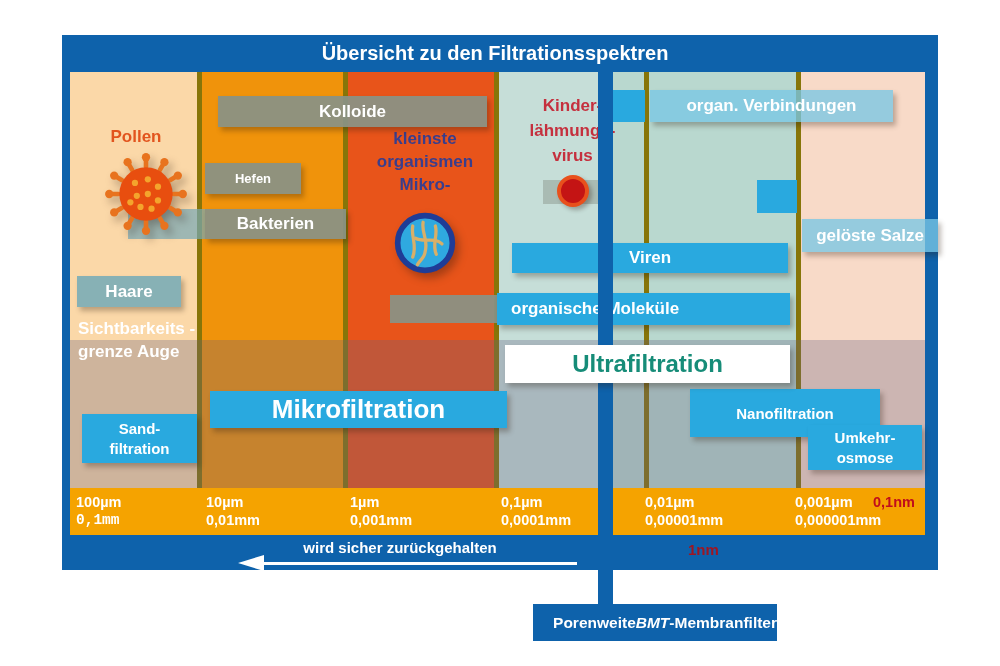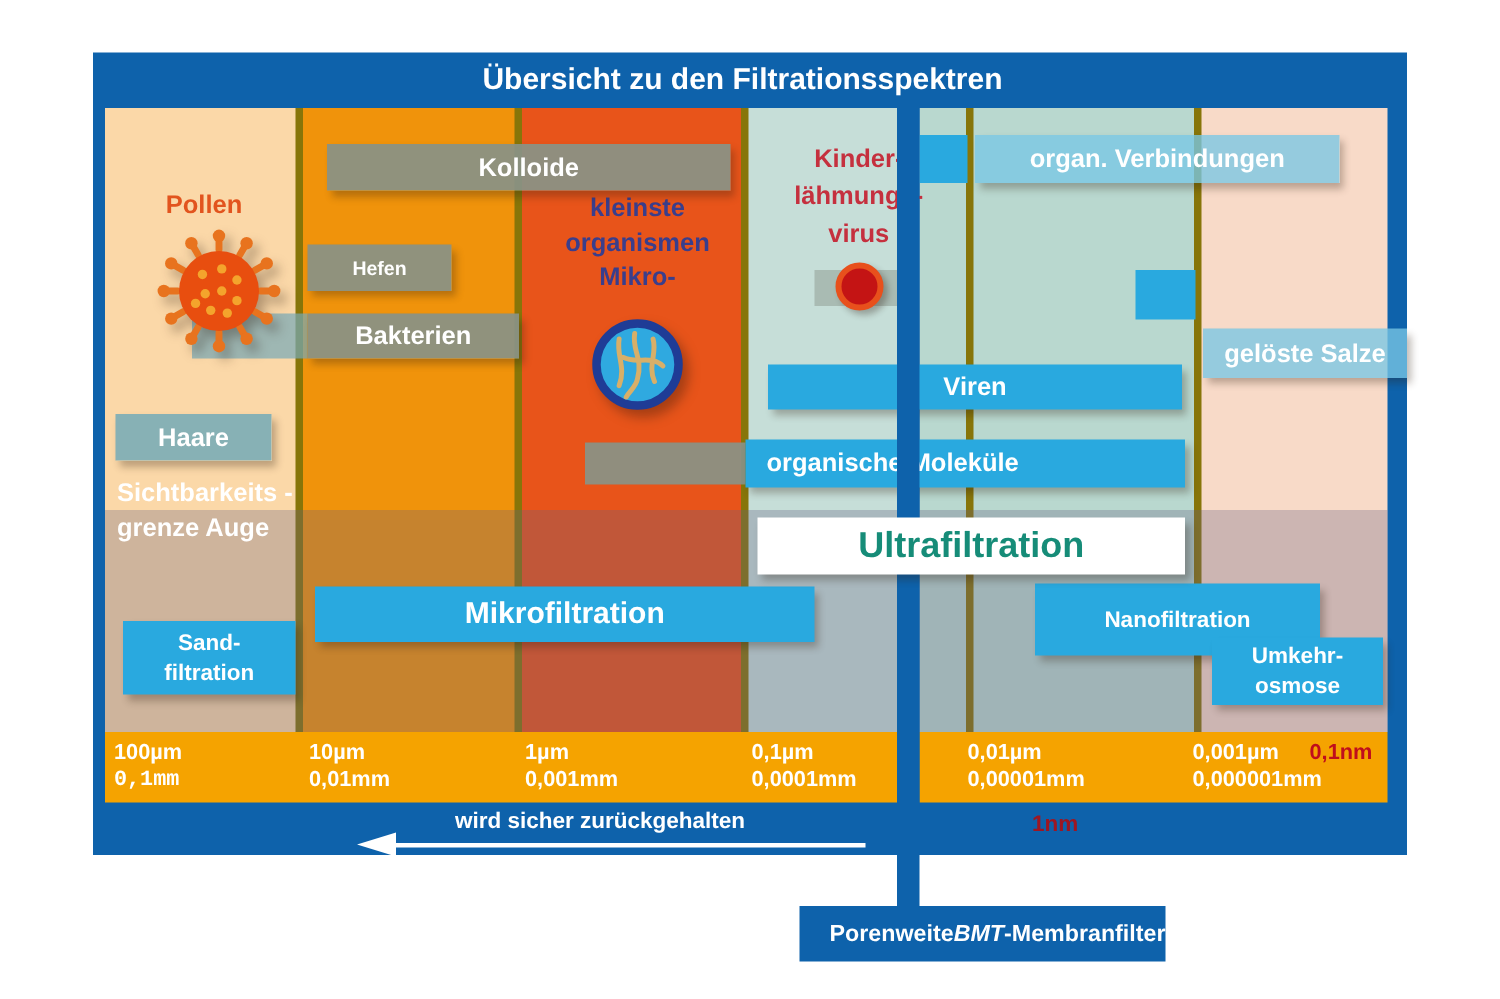--- a/index.html
+++ b/index.html
@@ -138,21 +138,21 @@
   </svg>
 
   <div class="abs icon" style="left:557px;top:175px;width:24px;height:24px;border-radius:50%;
        background:#C41414;border:4px solid #E8501C;box-sizing:content-box;
        box-shadow:3px 3px 4px rgba(40,20,10,0.3);"></div>
 
   <div class="abs box sh" style="left:82px;top:414px;width:115px;height:49px;font-size:15px;line-height:20px;">
     <span>Sand-</span>
     <span>filtration</span>
   </div>
-  <div class="abs box sh" style="left:210px;top:391px;width:333px;height:37px;font-size:20px;">Mikrofiltration</div>
+  <div class="abs box sh" style="left:210px;top:391px;width:297px;height:37px;font-size:26px;">Mikrofiltration</div>
   <div class="abs box sh" style="left:505px;top:345px;width:285px;height:38px;font-size:24px;background:#ffffff;color:#168C78;z-index:7;">Ultrafiltration</div>
   <div class="abs box sh" style="left:690px;top:389px;width:190px;height:48px;font-size:15px;">Nanofiltration</div>
   <div class="abs box sh" style="left:808px;top:425px;width:114px;height:45px;font-size:15px;line-height:20px;">
     <span>Umkehr-</span>
     <span>osmose</span>
   </div>
 
   <div class="abs divider"></div>
 
   <div class="abs scaleband" style="left:70px;width:528px;"></div>

